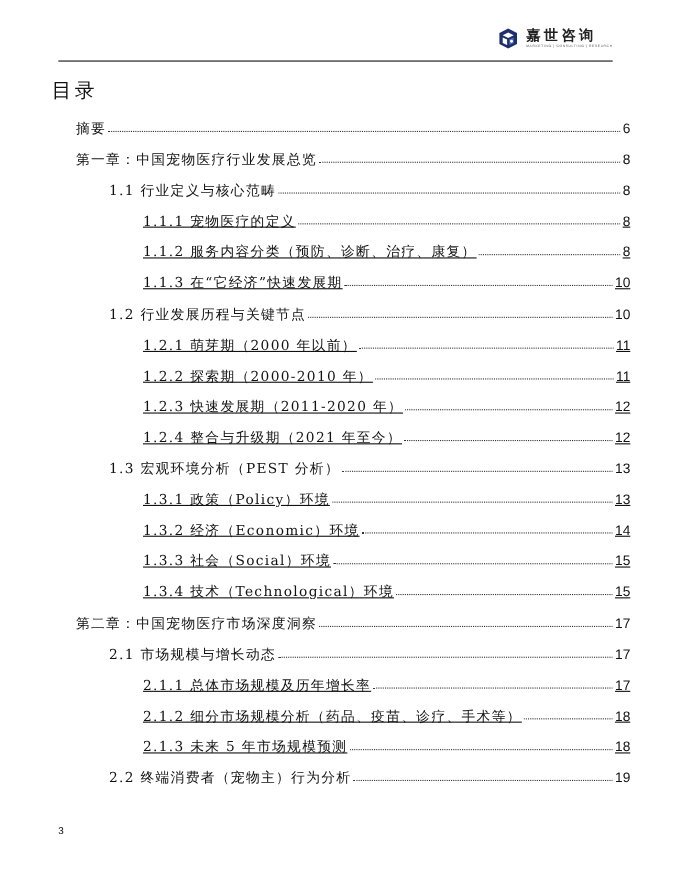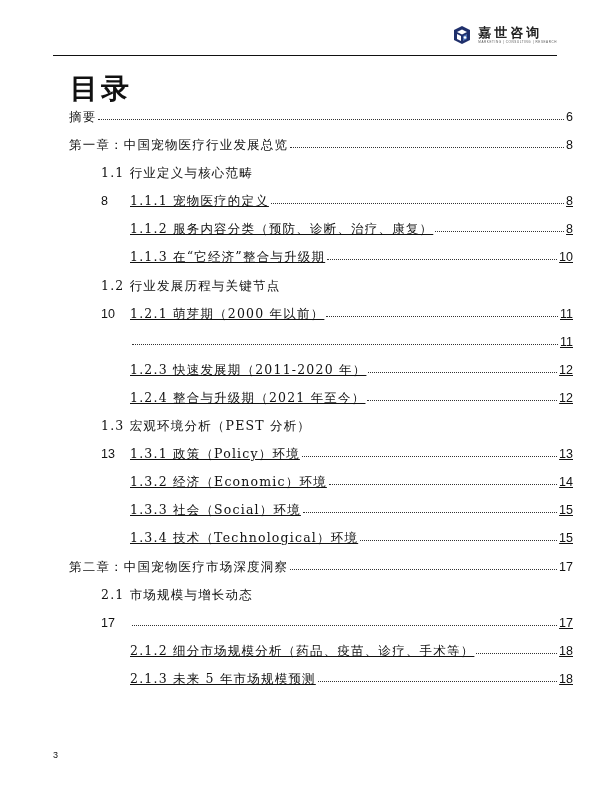--- a/index.html
+++ b/index.html
@@ -19,31 +19,31 @@
   .logo-text { display: flex; flex-direction: column; }
   .logo-name {
     font-family: "DejaVu Sans", sans-serif; font-weight: bold; font-size: 13px;
     letter-spacing: 3px; color: #222; line-height: 15px;
   }
   .logo-tag {
     font-family: "Liberation Sans", sans-serif; font-size: 3px; color: #555;
     letter-spacing: 0.6px; line-height: 5px; white-space: nowrap;
   }
   .toc-title {
-    position: absolute; left: 70px; top: 70px;
-    font-size: 28px; letter-spacing: 3px; font-weight: bold;
+    position: absolute; left: 47px; top: 70px;
+    font-size: 18px; letter-spacing: 3px; font-weight: normal;
     font-family: "DejaVu Serif", serif;
   }
   .toc { position: absolute; left: 53px; top: 103px; width: 504px; margin-left: 16px; }
   .toc-row {
     display: flex; align-items: baseline; height: 28.1px; line-height: 28.1px;
     font-size: 12.5px; white-space: nowrap; cursor: pointer;
   }
   .toc-row.l1 { padding-left: 0; }
-  .toc-row.l2 { padding-left: 30px; flex-direction: column; }
+  .toc-row.l2 { padding-left: 30px; }
   .toc-row.l3 { padding-left: 61px; text-decoration: underline; }
   .toc-label { letter-spacing: 1.2px; }
   .leader {
     flex: 1; overflow: hidden; margin: 0 2px; position: relative; height: 14px;
   }
   .leader::after {
     content: ""; position: absolute; left: 0; right: 0; bottom: 1px;
     border-bottom: 1.3px dotted #333;
   }
   .toc-page {
@@ -95,35 +95,36 @@
       <span class="toc-label">1.1.1 宠物医疗的定义</span>
       <span class="leader"></span>
       <span class="toc-page">8</span>
     </div>
     <div class="toc-row l3">
       <span class="toc-label">1.1.2 服务内容分类（预防、诊断、治疗、康复）</span>
       <span class="leader"></span>
       <span class="toc-page">8</span>
     </div>
     <div class="toc-row l3">
-      <span class="toc-label">1.1.3 在“它经济”整合与升级期</span>
+      <span class="toc-label">1.1.3 在“它经济”快速发展期</span>
       <span class="leader"></span>
       <span class="toc-page">10</span>
     </div>
     <div class="toc-row l2">
       <span class="toc-label">1.2 行业发展历程与关键节点</span>
       <span class="leader"></span>
       <span class="toc-page">10</span>
     </div>
     <div class="toc-row l3">
       <span class="toc-label">1.2.1 萌芽期（2000 年以前）</span>
       <span class="leader"></span>
       <span class="toc-page">11</span>
     </div>
     <div class="toc-row l3">
+      <span class="toc-label">1.2.2 探索期（2000-2010 年）</span>
       <span class="leader"></span>
       <span class="toc-page">11</span>
     </div>
     <div class="toc-row l3">
       <span class="toc-label">1.2.3 快速发展期（2011-2020 年）</span>
       <span class="leader"></span>
       <span class="toc-page">12</span>
     </div>
     <div class="toc-row l3">
       <span class="toc-label">1.2.4 整合与升级期（2021 年至今）</span>
@@ -159,28 +160,34 @@
       <span class="toc-label">第二章：中国宠物医疗市场深度洞察</span>
       <span class="leader"></span>
       <span class="toc-page">17</span>
     </div>
     <div class="toc-row l2">
       <span class="toc-label">2.1 市场规模与增长动态</span>
       <span class="leader"></span>
       <span class="toc-page">17</span>
     </div>
     <div class="toc-row l3">
+      <span class="toc-label">2.1.1 总体市场规模及历年增长率</span>
       <span class="leader"></span>
       <span class="toc-page">17</span>
     </div>
     <div class="toc-row l3">
       <span class="toc-label">2.1.2 细分市场规模分析（药品、疫苗、诊疗、手术等）</span>
       <span class="leader"></span>
       <span class="toc-page">18</span>
     </div>
     <div class="toc-row l3">
       <span class="toc-label">2.1.3 未来 5 年市场规模预测</span>
       <span class="leader"></span>
       <span class="toc-page">18</span>
     </div>
+    <div class="toc-row l2">
+      <span class="toc-label">2.2 终端消费者（宠物主）行为分析</span>
+      <span class="leader"></span>
+      <span class="toc-page">19</span>
+    </div>
   </div>
 
 <div class="page-number">3</div>
 
 </body></html>

